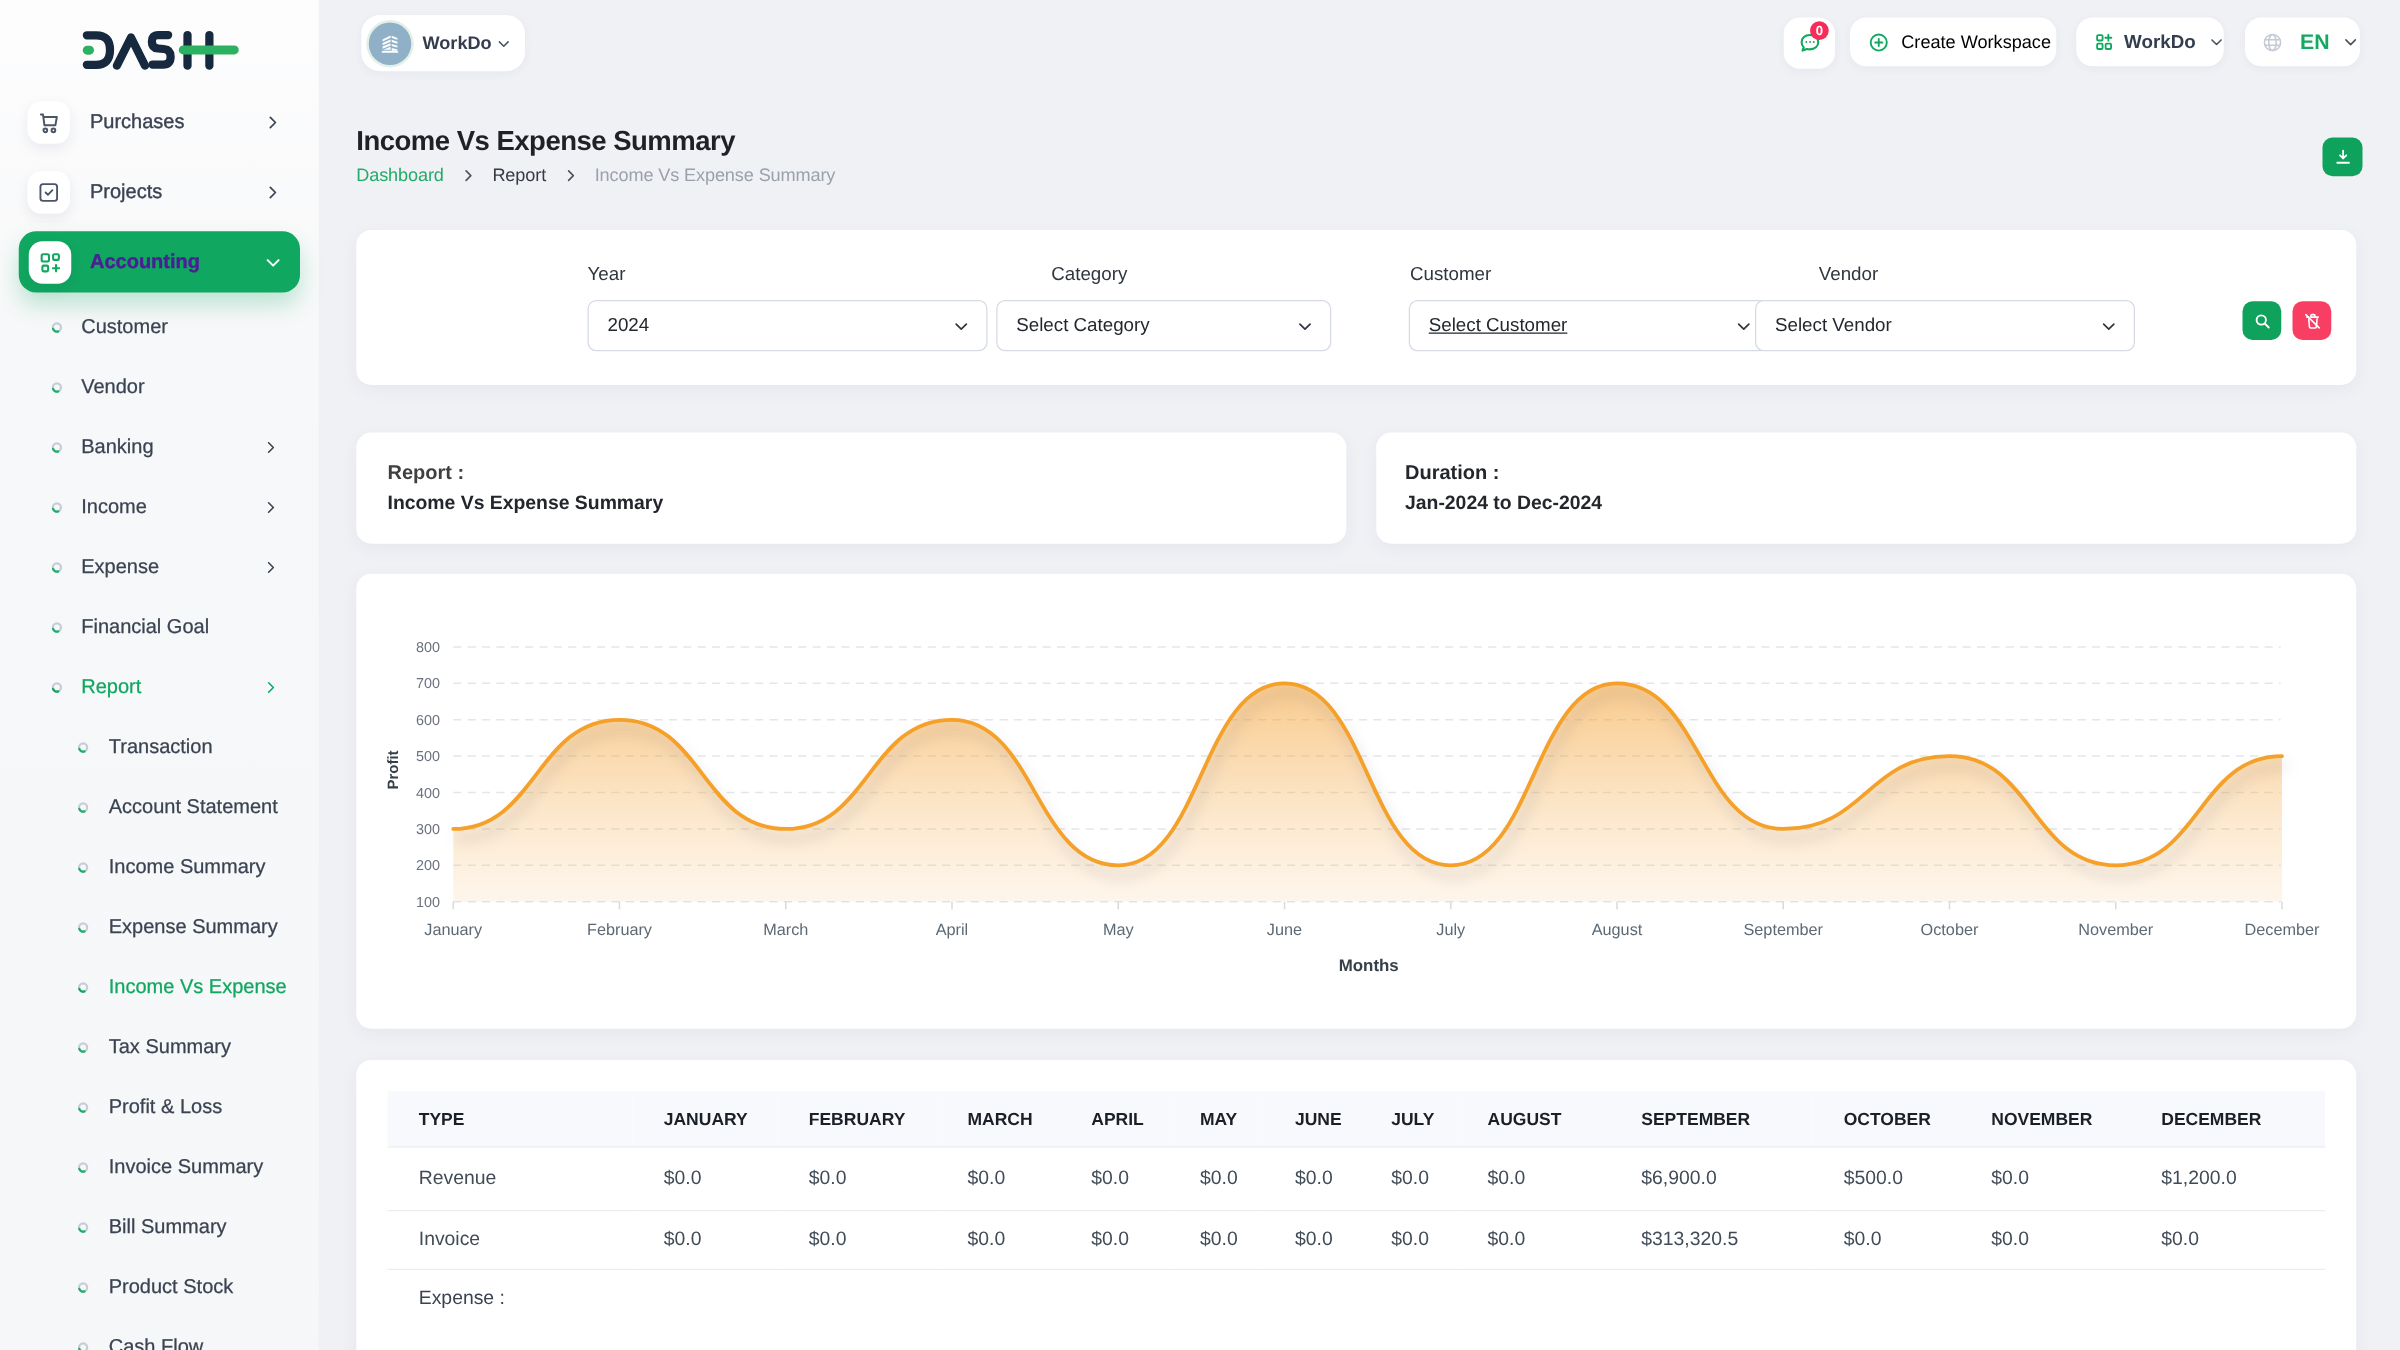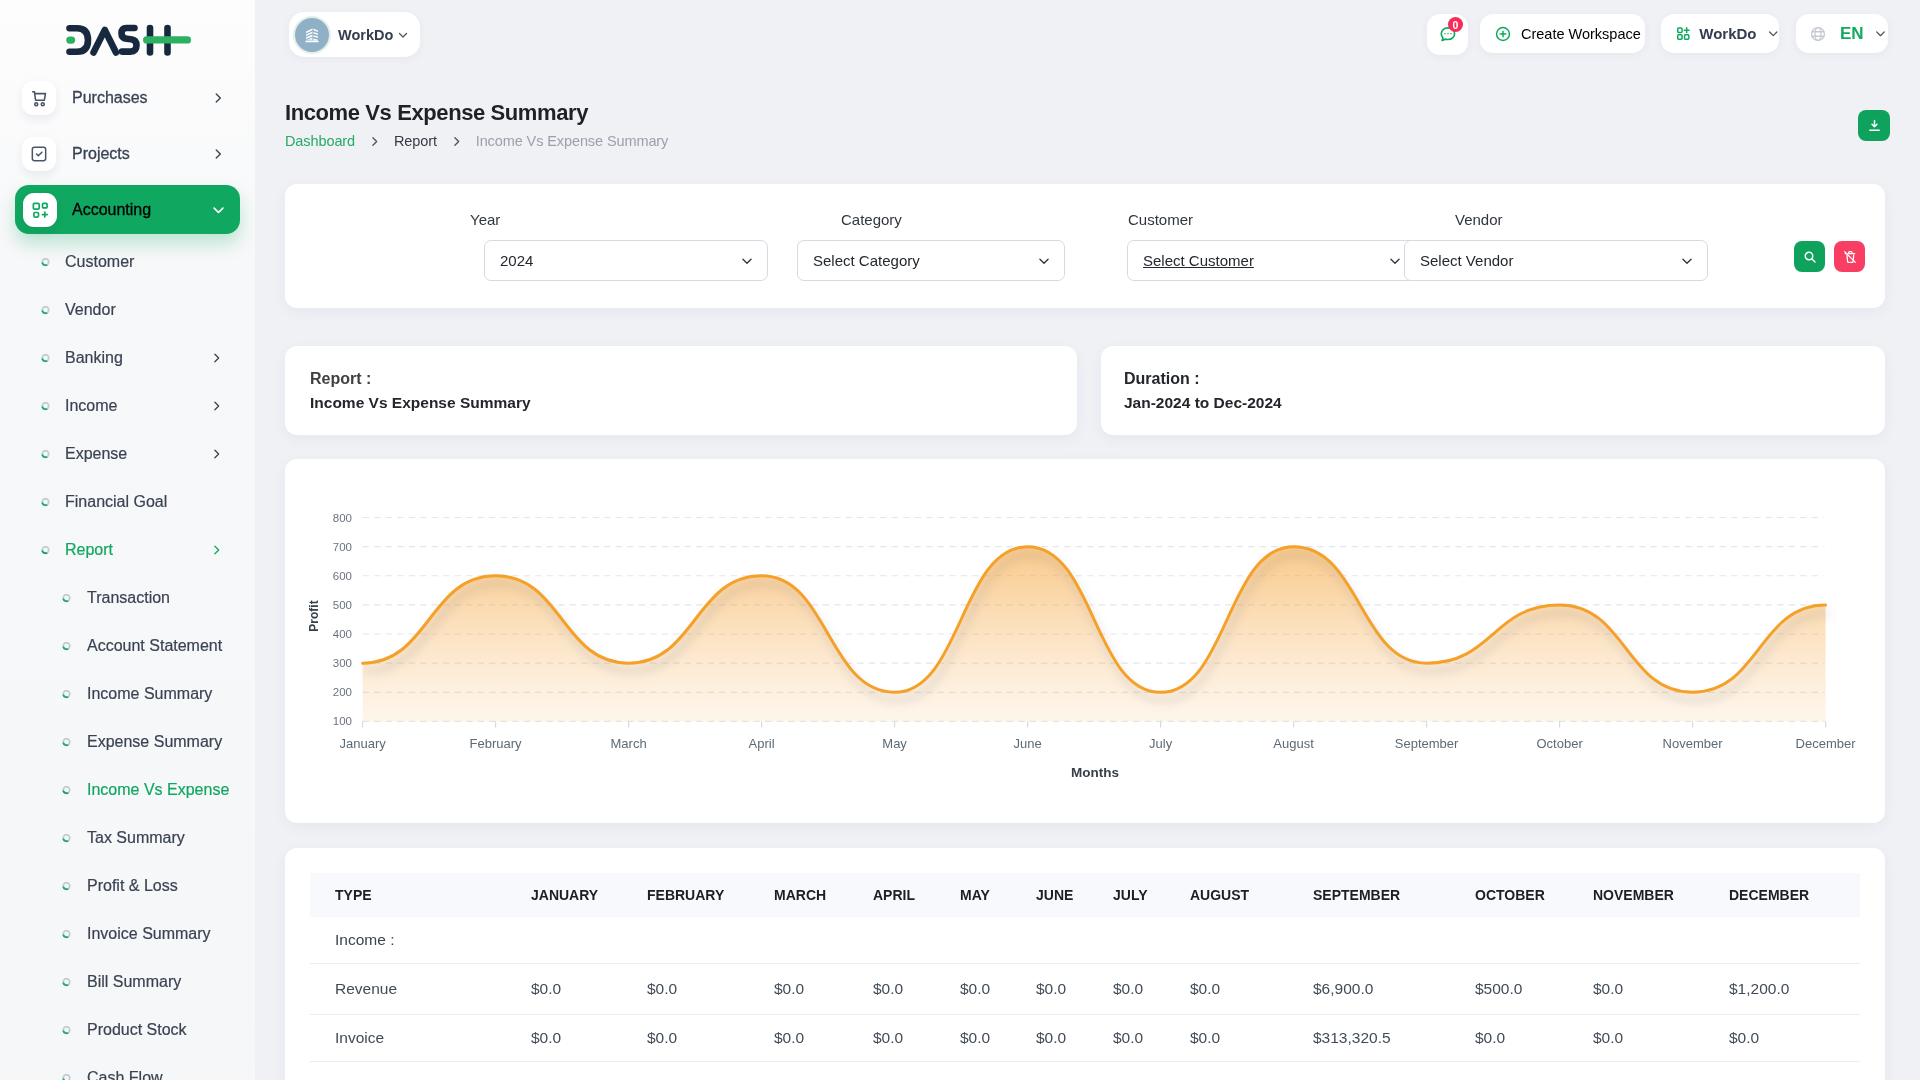--- a/index.html
+++ b/index.html
@@ -13,21 +13,21 @@
              background:linear-gradient(180deg,#fdfdfe 0%, #f7f8f9 25%, #f6f7f8 100%); }
   .navitem { position:absolute; left:0; width:255px; height:48px; }
   .iconbox { position:absolute; left:22px; top:7px; width:34px; height:34px; background:#fff; border-radius:11px;
              box-shadow:0 4px 10px rgba(30,40,80,0.08); display:flex; align-items:center; justify-content:center; }
   .navlabel { position:absolute; left:72px; top:50%; transform:translateY(-50%); font-size:16px; color:#3a4352; font-weight:400; -webkit-text-stroke:0.3px currentColor; }
   .navchev { position:absolute; right:30px; top:50%; transform:translateY(-50%); }
   .acc-pill { position:absolute; left:15px; top:185px; width:225px; height:49px; background:#10a760; border-radius:14px;
               box-shadow:0 10px 18px rgba(16,167,96,0.25); }
   .acc-pill .iconbox { left:8px; top:7.5px; }
   .acc-pill .navlabel { left:57px; }
-  .acc-pill .navlabel { color:#000000; font-weight:400; }
+  .acc-pill .navlabel { color:#4c1d95; font-weight:700; }
   .sub { position:absolute; left:0; width:255px; height:48px; }
   .sub .t { position:absolute; left:65px; top:50%; transform:translateY(-50%); font-size:16px; color:#3a4352; -webkit-text-stroke:0.2px currentColor; }
   .sub .ic { position:absolute; left:41px; top:50%; transform:translateY(-50%); }
   .sub2 .t { left:87px; }
   .sub2 .ic { left:62px; }
   .green { color:#10a760 !important; }
 
   
   .hbtn { position:absolute; background:#fff; border-radius:13px; box-shadow:0 2px 8px rgba(40,50,90,0.05); display:flex; align-items:center; }
 
@@ -317,21 +317,21 @@
       <path d="M12 4v10m0 0l-4-4m4 4l4-4"></path>
       <path d="M4.5 19.5h15"></path>
     </svg>
 </div>
 
 <div class="card" style="left:285px; top:184px; width:1600px; height:124px;"></div>
 <span class="flabel" style="left:470px; top:211px;">Year</span>
 <span class="flabel" style="left:797px; top:211px;margin-left:44px;">Category</span>
 <span class="flabel" style="left:1128px; top:211px;">Customer</span>
 <span class="flabel" style="left:1455px; top:211px;">Vendor</span>
-<div class="sel" style="left:484px; top:240px; width:284px;text-align:right;">2024
+<div class="sel" style="left:470px; top:240px; width:320px;text-align:right;">2024
   <svg width="14" height="14" viewBox="0 0 24 24" fill="none" stroke="#2f363f" stroke-width="2.3" stroke-linecap="round" stroke-linejoin="round">
       <path d="M5 9l7 7 7-7"></path>
     </svg>
 </div>
 <div class="sel" style="left:797px; top:240px; width:268px;">Select Category
   <svg width="14" height="14" viewBox="0 0 24 24" fill="none" stroke="#2f363f" stroke-width="2.3" stroke-linecap="round" stroke-linejoin="round">
       <path d="M5 9l7 7 7-7"></path>
     </svg>
 </div>
 <div class="sel" style="left:1127px; top:240px; width:289px;text-decoration:underline;">Select Customer
@@ -454,24 +454,20 @@
           <th>APRIL</th>
           <th>MAY</th>
           <th>JUNE</th>
           <th>JULY</th>
           <th>AUGUST</th>
           <th>SEPTEMBER</th>
           <th>OCTOBER</th>
           <th>NOVEMBER</th>
           <th>DECEMBER</th>
         </tr>
-    <tr class="sect">
-          <td style="border-top:none;">Income :</td>
-          <td style="border-top:none;" colspan="12"></td>
-        </tr>
     <tr style="height:51px;">
           <td>Revenue</td>
           <td>$0.0</td>
           <td>$0.0</td>
           <td>$0.0</td>
           <td>$0.0</td>
           <td>$0.0</td>
           <td>$0.0</td>
           <td>$0.0</td>
           <td>$0.0</td>

